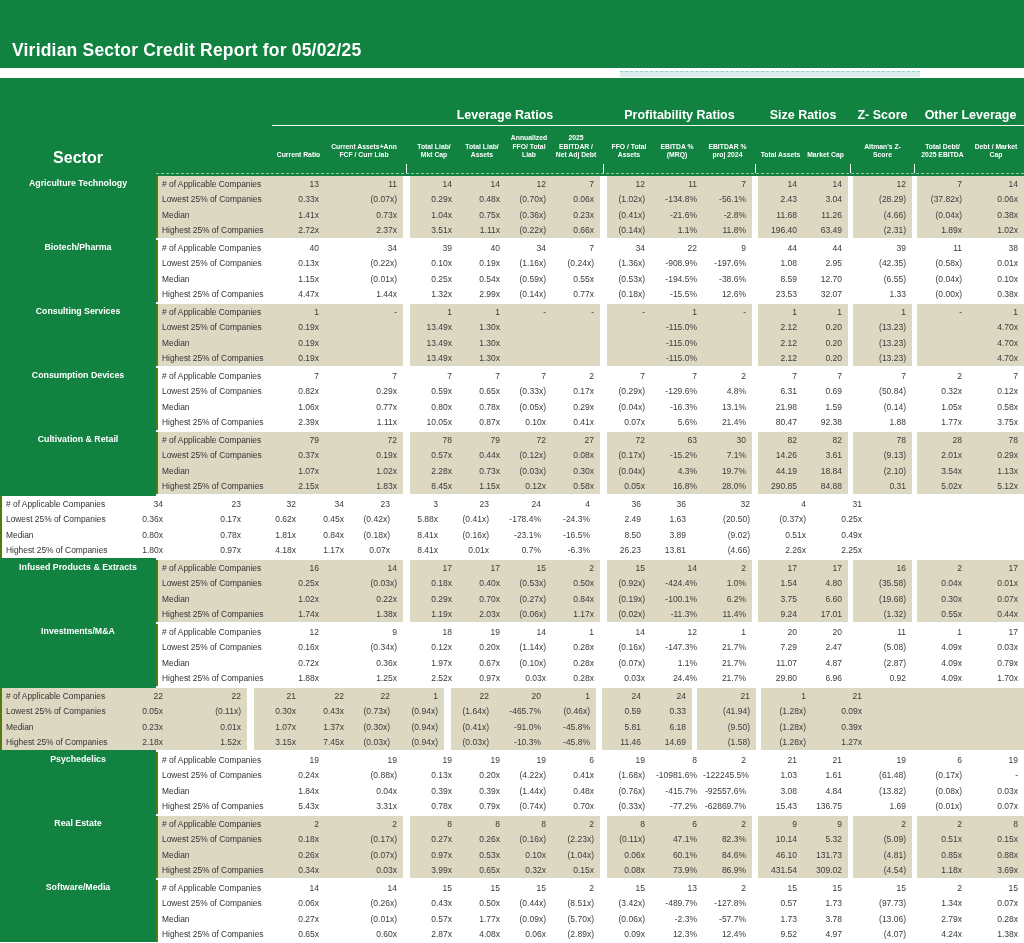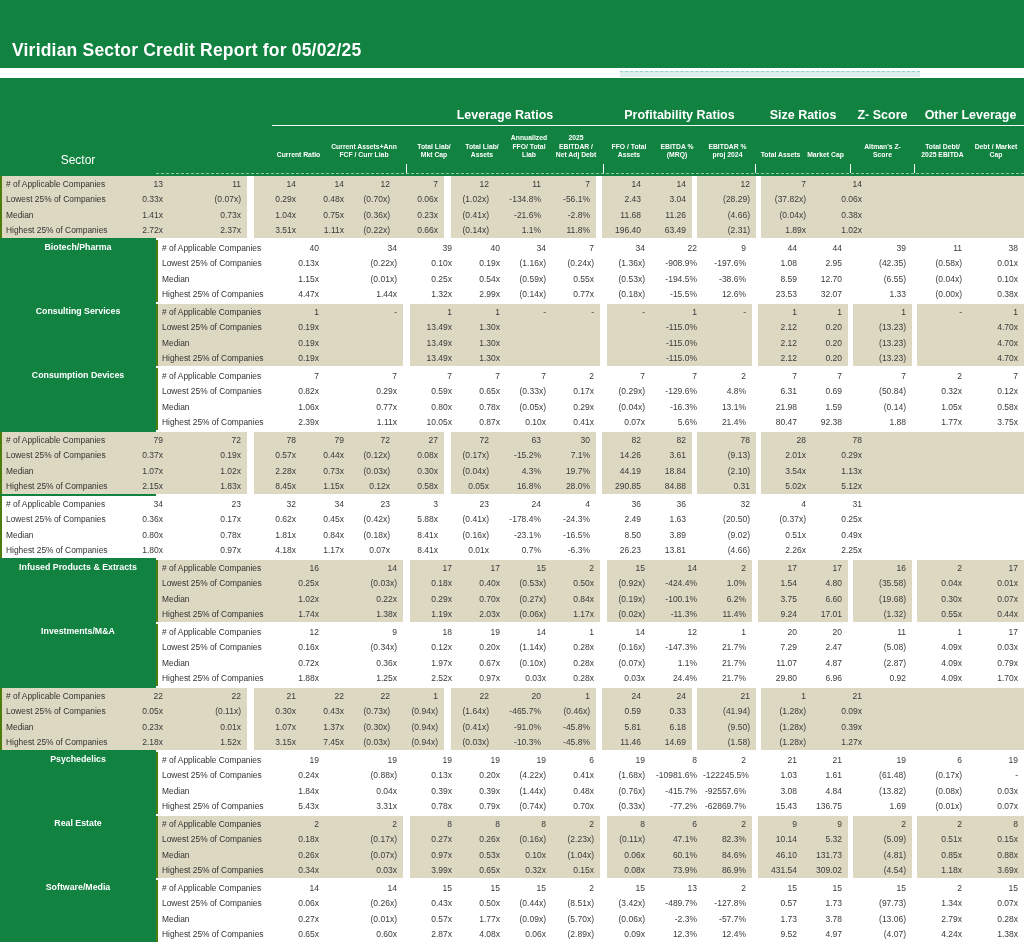--- a/index.html
+++ b/index.html
@@ -26,21 +26,21 @@
     background:#ddefec; border-top:1px dashed #93d2c9;
   }
   .thead { height:98px; background:var(--green); position:relative; }
   .thead::after {
     content:""; position:absolute; left:156px; right:0; bottom:2px;
     border-top:1px dashed rgba(255,255,255,.55);
   }
   .sector-head {
     position:absolute; left:0; top:0; width:156px; height:100%;
     display:flex; justify-content:center; align-items:flex-end;
-    padding-bottom:9px; color:#fff; font-weight:normal; font-size:12px;
+    padding-bottom:9px; color:#fff; font-weight:bold; font-size:16px;
   }
   .hgrid { position:absolute; left:156px; right:0; display:grid; grid-template-columns:var(--cols-h); }
   #group-row { top:0; height:47px; }
   #sub-row { top:47px; height:48px; }
   .gcell {
     display:flex; align-items:flex-end; justify-content:center;
     color:#fff; font-weight:bold; font-size:12.5px; padding-bottom:3px; white-space:nowrap;
   }
   .g-underline { position:absolute; left:272px; right:0; top:47px; height:1px; background:rgba(255,255,255,.95); }
   .scell {
@@ -106,20 +106,21 @@
       <div class="sgut" style="grid-column: 9;"></div>
       <div class="sgut" style="grid-column: 13;"></div>
       <div class="sgut" style="grid-column: 16;"></div>
       <div class="sgut" style="grid-column: 18;"></div>
     </div>
 </div>
 
 <div class="tbody" id="table-body">
   <div class="rail"></div>
 <div class="block">
+      <div class="sector-cell">Agriculture Technology</div>
       <div class="rows tan">
         <div class="row">
           <div class="cell lbl"># of Applicable Companies</div>
           <div class="cell num">13</div>
           <div class="cell num">11</div>
           <div class="gut"></div>
           <div class="cell num">14</div>
           <div class="cell num">14</div>
           <div class="cell num">12</div>
           <div class="cell num">7</div>
@@ -477,20 +478,21 @@
           <div class="cell num">92.38</div>
           <div class="gut"></div>
           <div class="cell num">1.88</div>
           <div class="gut"></div>
           <div class="cell num">1.77x</div>
           <div class="cell num">3.75x</div>
         </div>
       </div>
     </div>
     <div class="block">
+      <div class="sector-cell">Cultivation &amp; Retail</div>
       <div class="rows tan">
         <div class="row">
           <div class="cell lbl"># of Applicable Companies</div>
           <div class="cell num">79</div>
           <div class="cell num">72</div>
           <div class="gut"></div>
           <div class="cell num">78</div>
           <div class="cell num">79</div>
           <div class="cell num">72</div>
           <div class="cell num">27</div>

